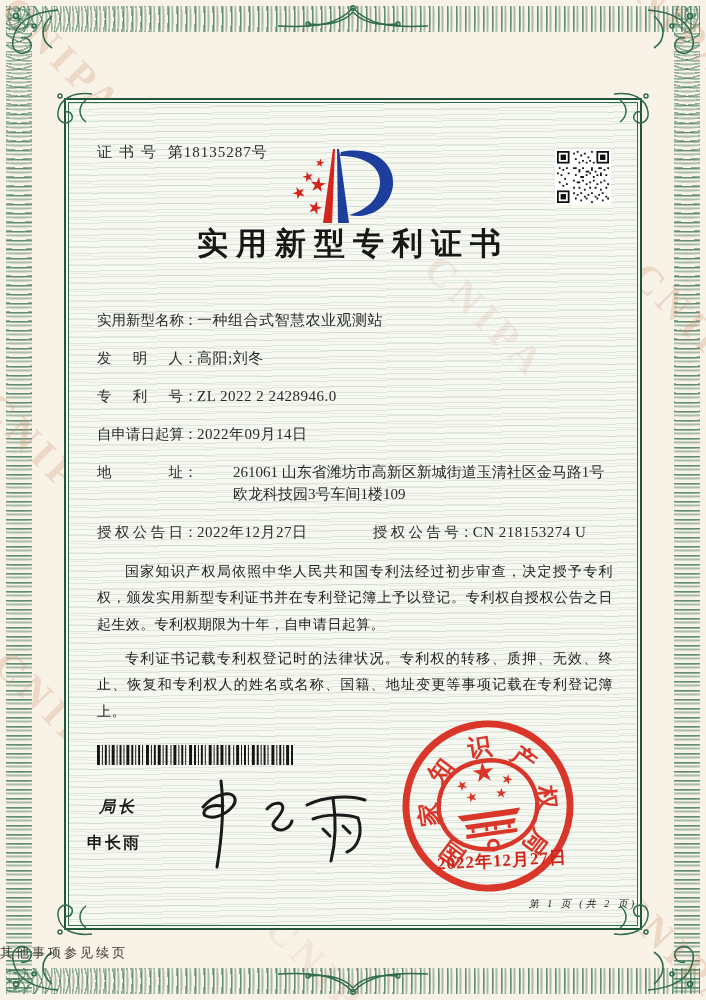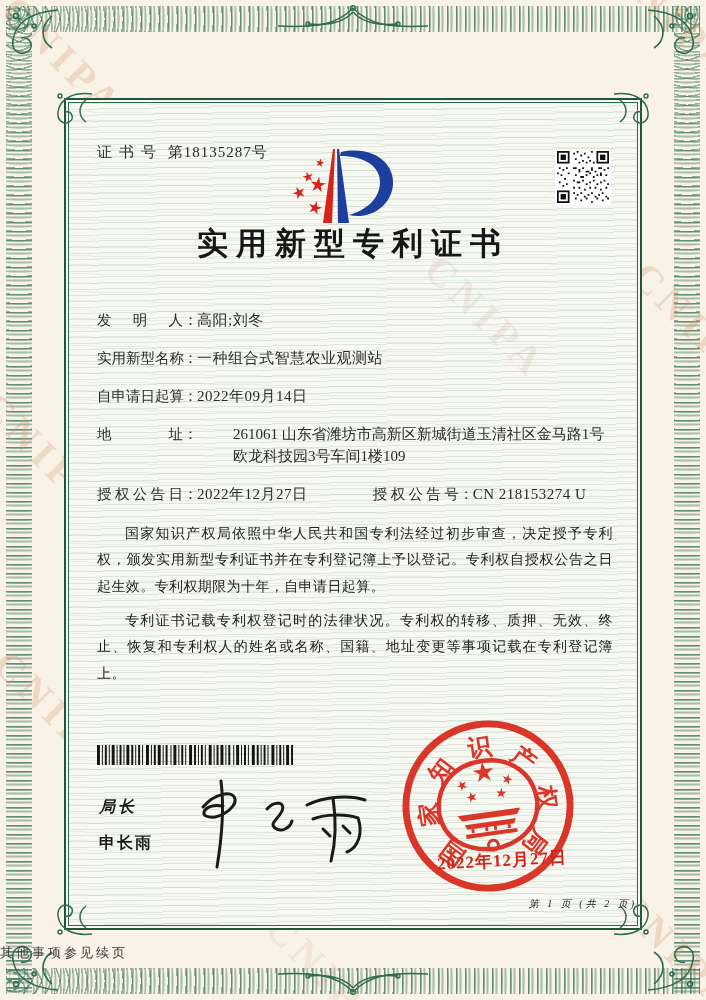--- a/index.html
+++ b/index.html
@@ -83,21 +83,21 @@
   .fvalue{letter-spacing:0.5px;}
   .addr-val{display:inline-block;vertical-align:top;white-space:normal;width:430px;line-height:22px;margin-left:36px;}
   .pair1{display:inline-block;width:272px;}
   .paras{margin-top:14px;}
   .body-p{
     margin:8px 0 4px 0;font-size:14px;line-height:1.88;text-indent:2em;
     text-align:justify;letter-spacing:0.4px;color:#222;white-space:normal;
   }
   .barcode{position:absolute;left:28px;top:642px;z-index:4;}
   .director-title{position:absolute;left:30px;top:694px;font-size:16px;font-weight:700;letter-spacing:3px;z-index:4;color:#1c1c1c;font-style:italic;}
-  .director-name{position:absolute;left:30px;top:730px;font-size:16px;font-weight:700;letter-spacing:2px;z-index:4;color:#1c1c1c;}
+  .director-name{position:absolute;left:18px;top:730px;font-size:16px;font-weight:700;letter-spacing:2px;z-index:4;color:#1c1c1c;}
   .signature{position:absolute;left:118px;top:672px;z-index:4;}
   .seal{position:absolute;left:330px;top:614px;z-index:5;transform:rotate(-8deg);opacity:.93;}
   .seal-date{
     position:absolute;left:338px;top:746px;width:190px;text-align:center;z-index:6;
     font-size:17px;font-weight:700;color:#d0251a;letter-spacing:1px;transform:rotate(-3deg);
   }
   .page-num{position:absolute;left:0;right:0;bottom:14px;text-align:right;font-size:10px;letter-spacing:3px;color:#222;z-index:4;font-style:italic;}
   .continuation{
     position:absolute;left:0;right:0;top:944px;text-align:left;z-index:2;
     font-size:13px;letter-spacing:3px;color:#3a3a3a;
@@ -221,24 +221,27 @@
           <rect x="2" y="2" width="3" height="3"></rect>
             <rect x="24" y="2" width="3" height="3"></rect>
             <rect x="2" y="24" width="3" height="3"></rect>
         </g>
       </svg>
 
       <div class="title">实用新型专利证书</div>
 
       <div class="fields">
         <div class="frow">
+          <span class="flabel">实用新型名称</span><span class="fcolon">：</span><span class="fvalue">一种组合式智慧农业观测站</span>
+        </div>
+        <div class="frow">
           <span class="flabel">发明人</span><span class="fcolon">：</span><span class="fvalue">高阳;刘冬</span>
         </div>
         <div class="frow">
-          <span class="flabel">实用新型名称</span><span class="fcolon">：</span><span class="fvalue">一种组合式智慧农业观测站</span>
+          <span class="flabel">专利号</span><span class="fcolon">：</span><span class="fvalue">ZL 2022 2 2428946.0</span>
         </div>
         <div class="frow">
           <span class="flabel">自申请日起算</span><span class="fcolon">：</span><span class="fvalue">2022年09月14日</span>
         </div>
         <div class="frow">
           <span class="flabel">地址</span><span class="fcolon">：</span><span class="addr-val"><span style="display:block;">261061 山东省潍坊市高新区新城街道玉清社区金马路1号</span><span style="display:block;">欧龙科技园3号车间1楼109</span></span>
         </div>
         <div class="frow">
           <span class="pair1"><span class="flabel">授权公告日</span><span class="fcolon">：</span><span class="fvalue">2022年12月27日</span></span>
           <span><span class="flabel">授权公告号</span><span class="fcolon">：</span><span class="fvalue">CN 218153274 U</span></span>

